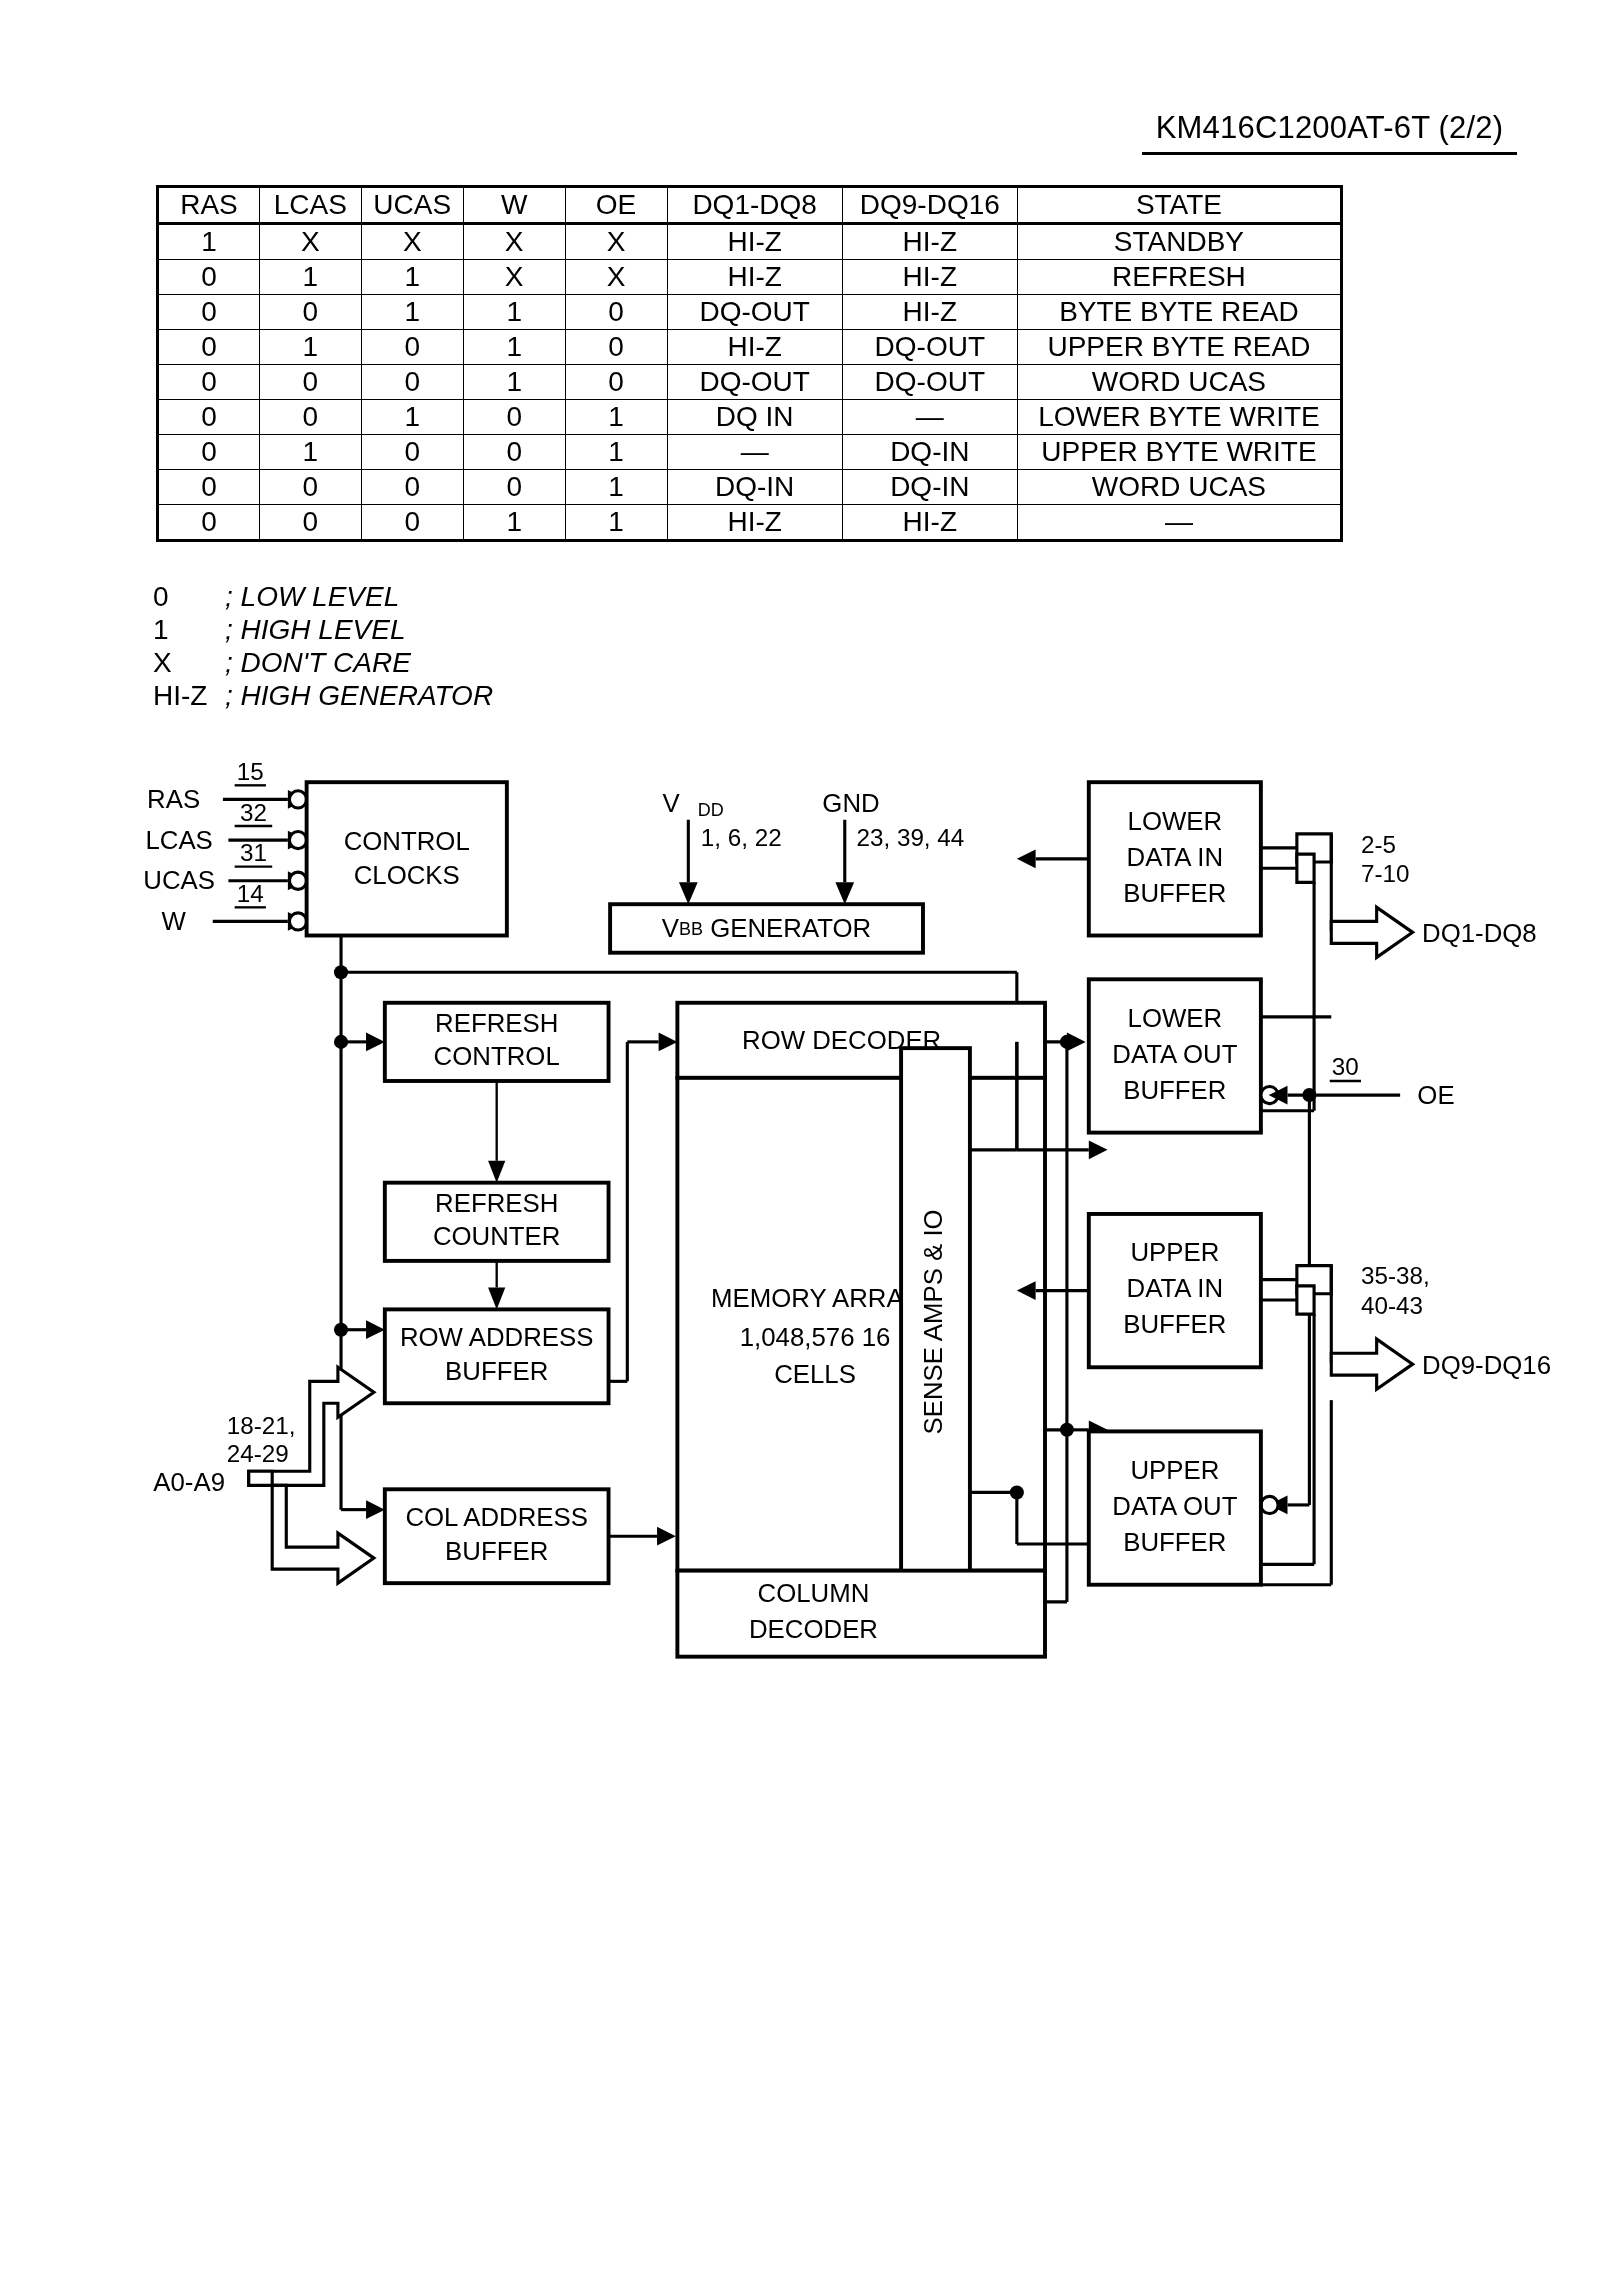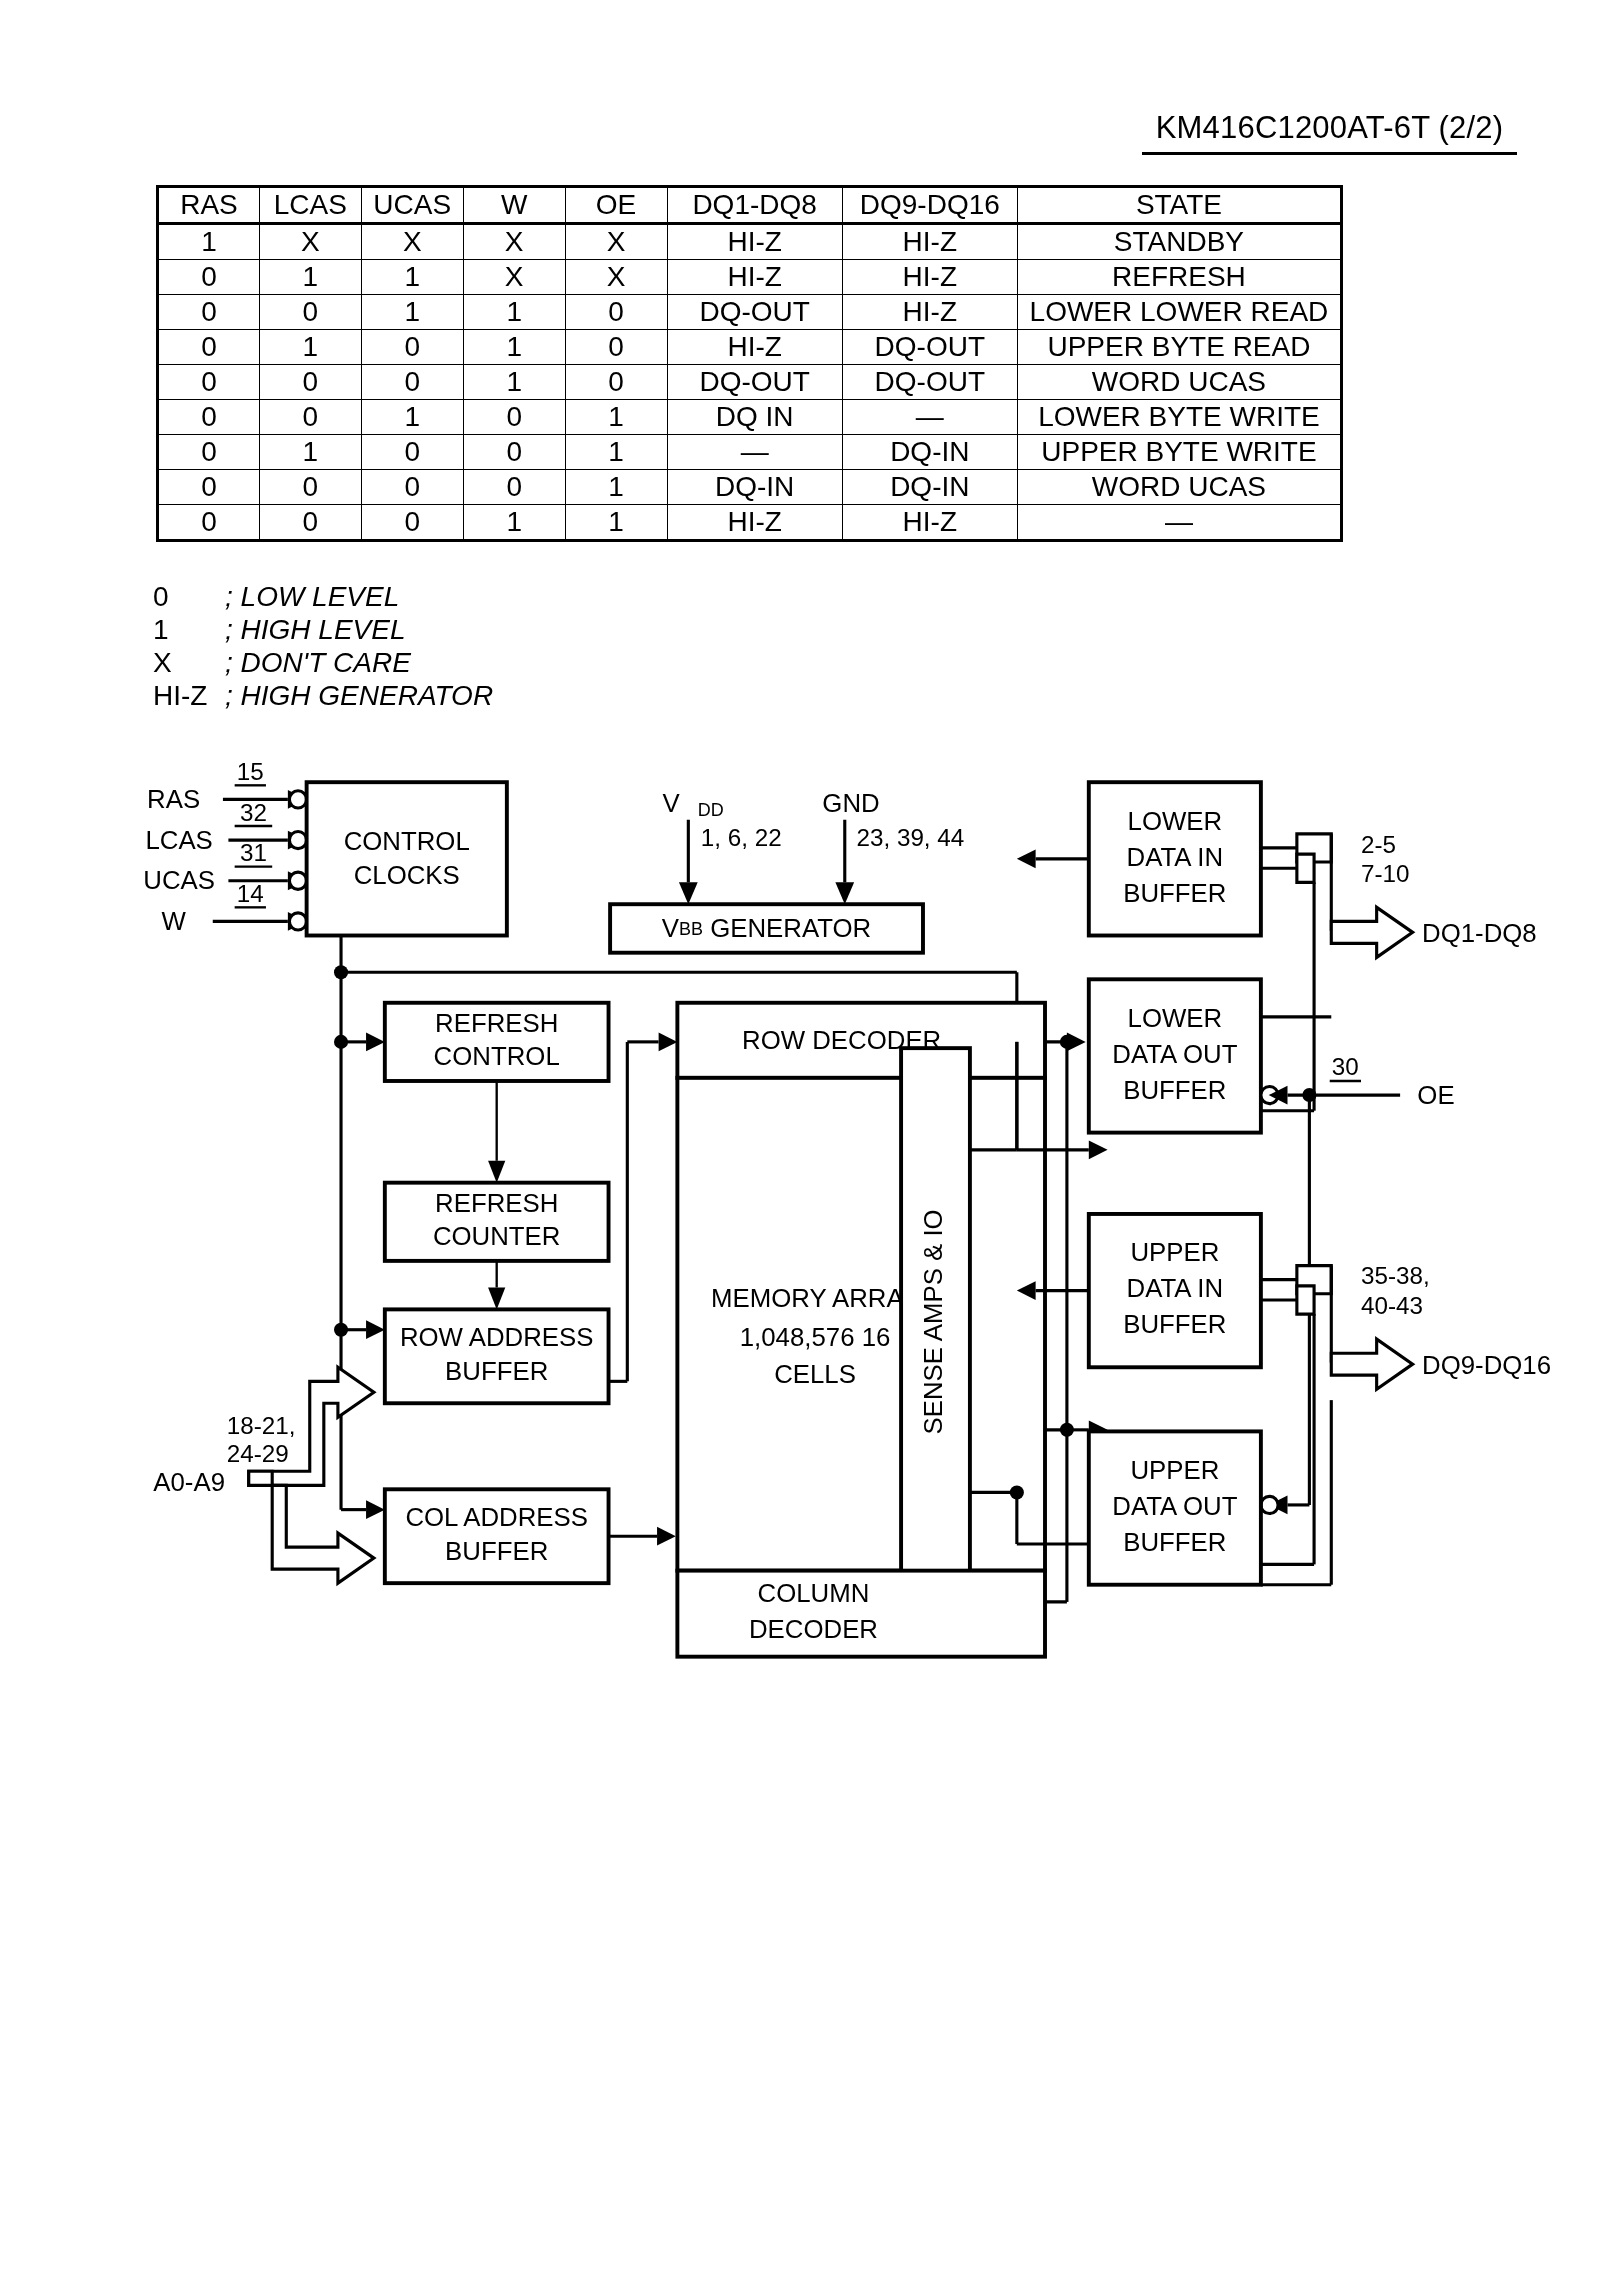--- a/index.html
+++ b/index.html
@@ -172,21 +172,21 @@
         <td>REFRESH</td>
       </tr>
       <tr>
         <td>0</td>
         <td>0</td>
         <td>1</td>
         <td>1</td>
         <td>0</td>
         <td>DQ-OUT</td>
         <td>HI-Z</td>
-        <td>LOWER LOWER READ</td>
+        <td>BYTE BYTE READ</td>
       </tr>
       <tr>
         <td>0</td>
         <td>1</td>
         <td>0</td>
         <td>1</td>
         <td>0</td>
         <td>HI-Z</td>
         <td>DQ-OUT</td>
         <td>UPPER BYTE READ</td>

